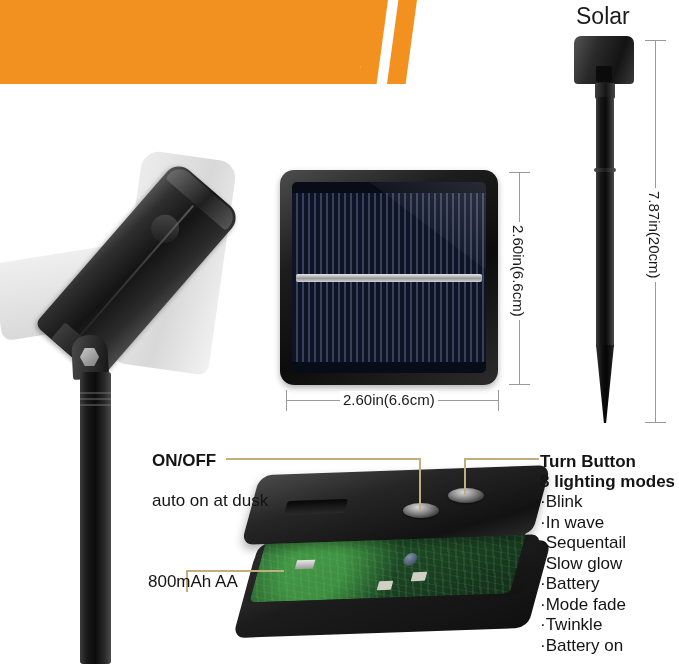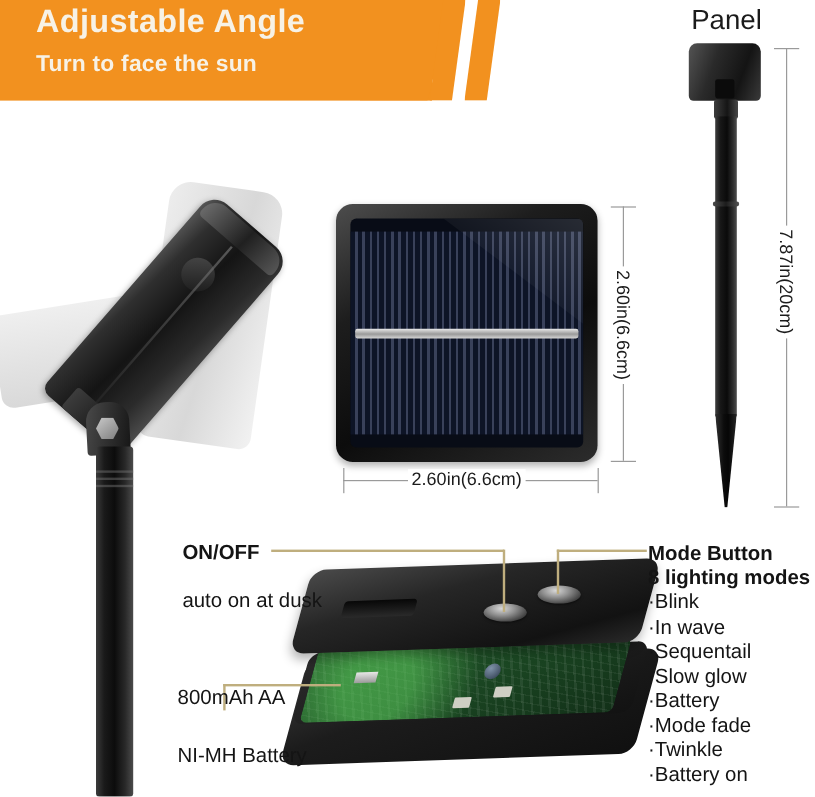--- a/index.html
+++ b/index.html
@@ -353,22 +353,20 @@
 <body>
 
 <div id="page">
 
   <div class="banner">
     <div class="banner-bg" style="background: rgb(242, 145, 31);"></div>
     <div class="banner-wedge wedge-main" style="background: rgb(242, 145, 31);"></div>
     <div class="stripe stripe-1" style="background: rgb(242, 145, 31);"></div>
     <div class="stripe stripe-2" style="background: rgb(242, 145, 31);"></div>
   </div>
-  <div class="banner-title" style="color: rgb(247, 242, 230);">Adjustable Angle</div>
-  <div class="banner-sub" style="color: rgb(247, 242, 230);">Turn to face the sun</div>
 
   <div class="ghost ghost-head"></div>
   <div class="ghost ghost-head2"></div>
   <div class="ghost-dot"></div>
 
   <div class="lamp-head">
     <div class="lamp-lip"></div>
     <div class="lamp-dot"></div>
     <div class="lamp-seam"></div>
     <div class="lamp-base"></div>
@@ -393,21 +391,21 @@
   <div class="dim-line-v" style="left: 519px; top: 172px; height: 212px; background: rgb(154, 154, 154);"></div>
   <div class="dim-line-h" style="left: 509px; top: 172px; width: 21px; background: rgb(154, 154, 154);"></div>
   <div class="dim-line-h" style="left: 509px; top: 384px; width: 21px; background: rgb(154, 154, 154);"></div>
   <div class="dim-text-v" style="left:527px; top:222px;">2.60in(6.6cm)</div>
 
   <div class="dim-line-h" style="left: 286px; top: 400px; width: 212px; background: rgb(154, 154, 154);"></div>
   <div class="dim-line-v" style="left: 286px; top: 390px; height: 21px; background: rgb(154, 154, 154);"></div>
   <div class="dim-line-v" style="left: 498px; top: 390px; height: 21px; background: rgb(154, 154, 154);"></div>
   <div class="dim-text" style="left:340px; top:391px;">2.60in(6.6cm)</div>
 
-  <div class="hdg label-stand">Panel</div>
+  <div class="hdg label-stand">Solar</div>
 
   <div class="stand-head"></div>
   <div class="stand-slot"></div>
   <div class="stand-neck"></div>
   <div class="stand-shaft"></div>
   <div class="stand-ring" style="top:168px;"></div>
   <div class="stand-spike"></div>
 
   <div class="dim-line-v" style="left: 655px; top: 40px; height: 382px; background: rgb(154, 154, 154);"></div>
   <div class="dim-line-h" style="left: 645px; top: 40px; width: 21px; background: rgb(154, 154, 154);"></div>
@@ -434,23 +432,22 @@
   <div class="lead lead-v" style="left: 464px; top: 458px; height: 37px; background: rgb(191, 174, 126);"></div>
   <div class="lead lead-h" style="left: 464px; top: 458px; width: 75px; background: rgb(191, 174, 126);"></div>
 
   <div class="lead lead-h" style="left: 186px; top: 570px; width: 98px; background: rgb(191, 174, 126);"></div>
   <div class="lead lead-v" style="left: 186px; top: 570px; height: 22px; background: rgb(191, 174, 126);"></div>
 
   <div class="ann ann-bold ann-onoff-title">ON/OFF</div>
   <div class="ann ann-onoff-l2">auto on at dusk</div>
 
   <div class="ann ann-batt-l1">800mAh AA</div>
-  <div class="ann ann-batt-l2">NI-MH Battery</div>
-
-  <div class="ann ann-bold ann-mode-title">Mode Button</div>
+
+  <div class="ann ann-bold ann-mode-title">Turn Button</div>
   <div class="ann ann-bold ann-mode-sub">8 lighting modes</div>
   <ul class="mode-list">
       <li>·Blink</li>
       <li>·In wave</li>
       <li>·Sequentail</li>
       <li>·Slow glow</li>
       <li>·Battery</li>
       <li>·Mode fade</li>
       <li>·Twinkle</li>
       <li>·Battery on</li>

